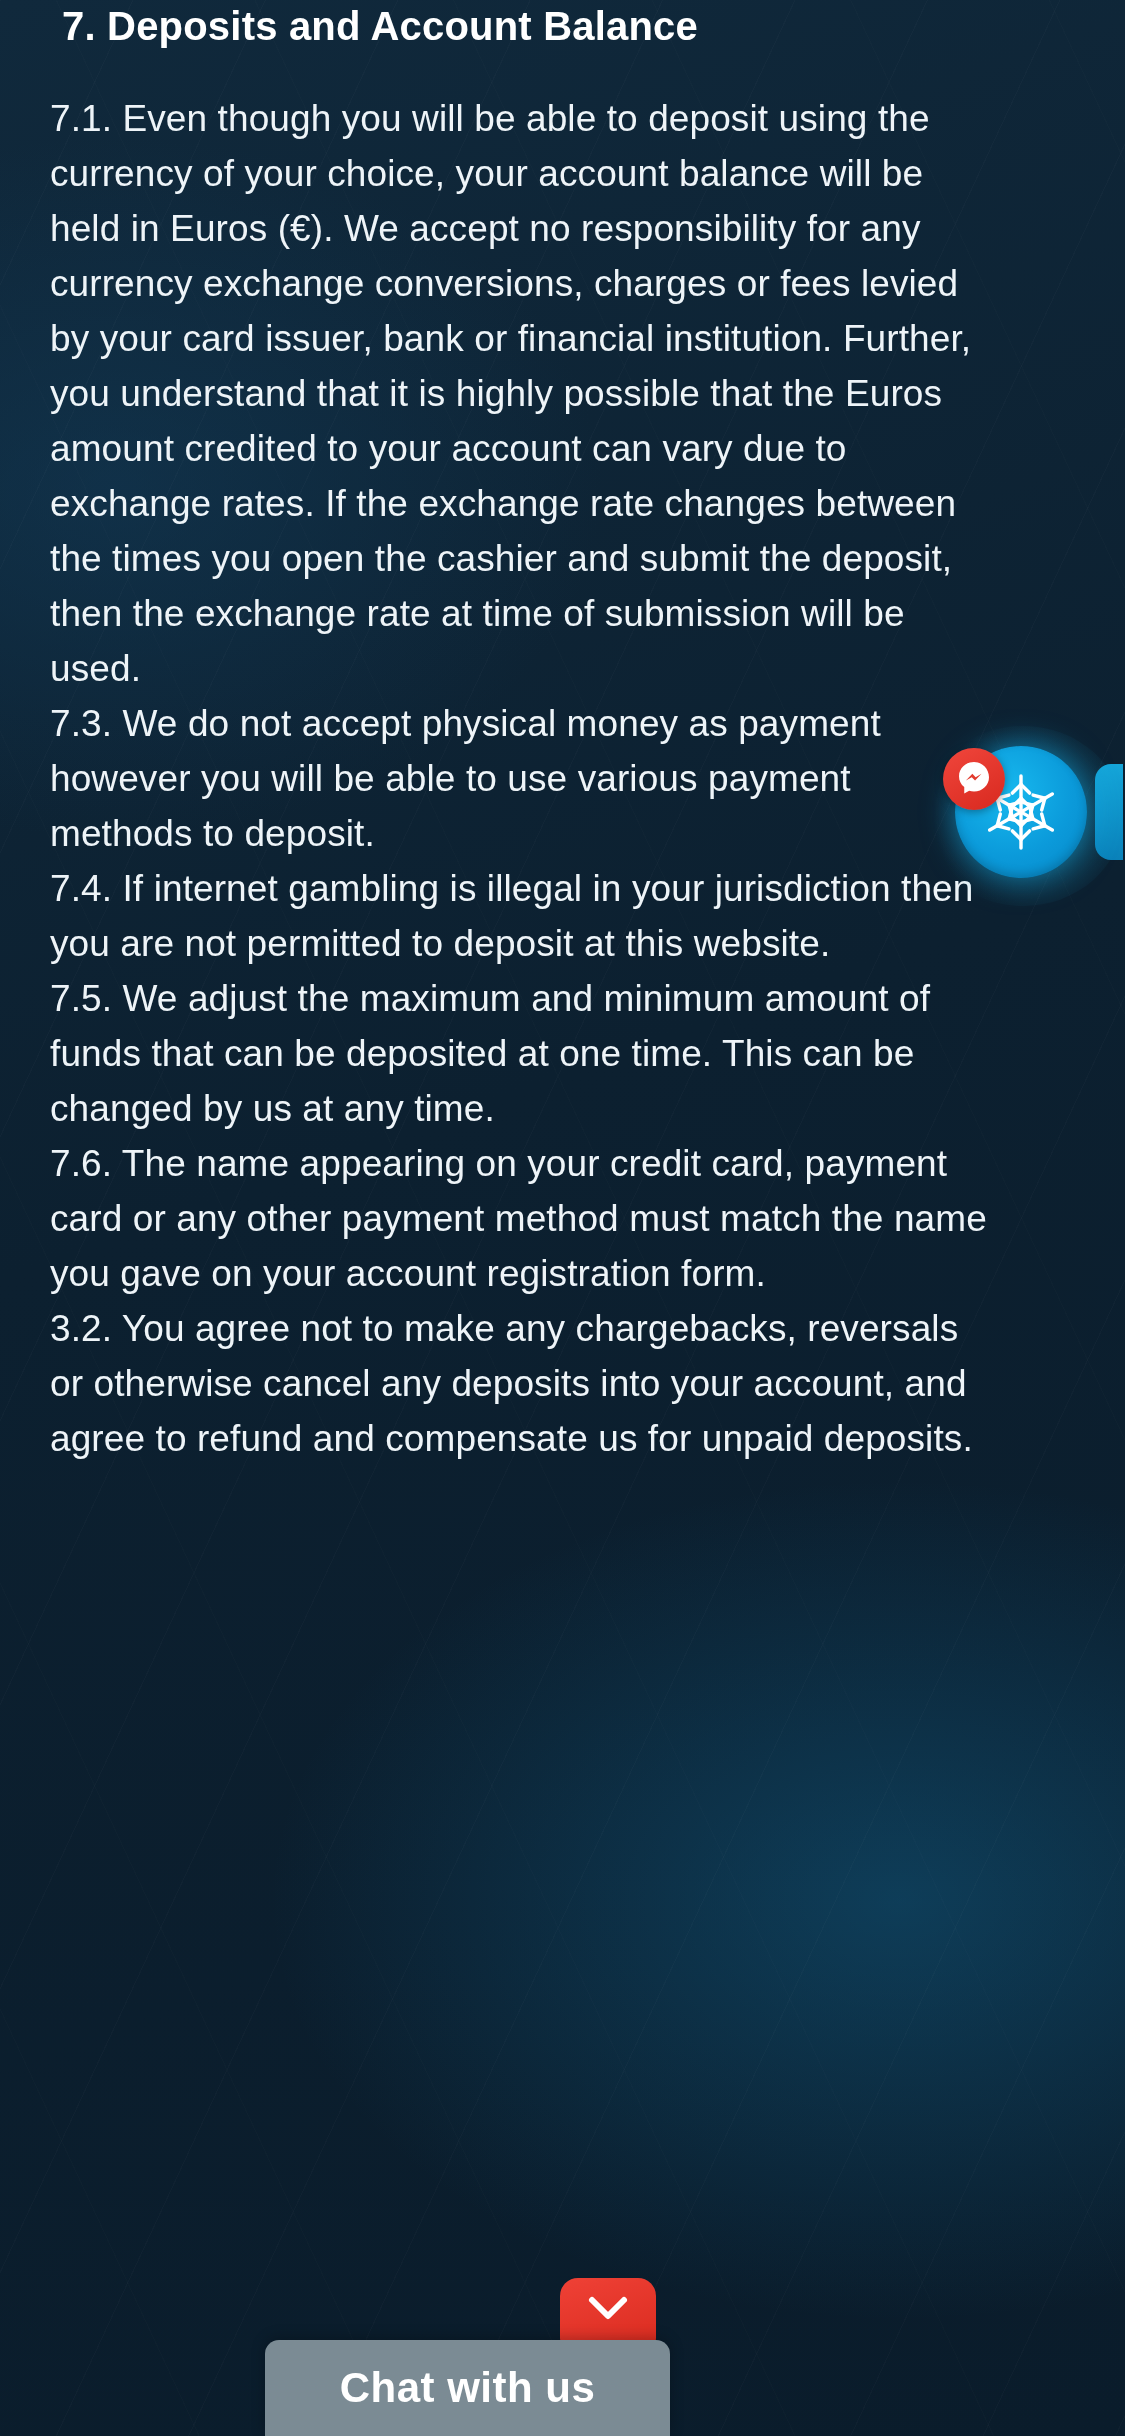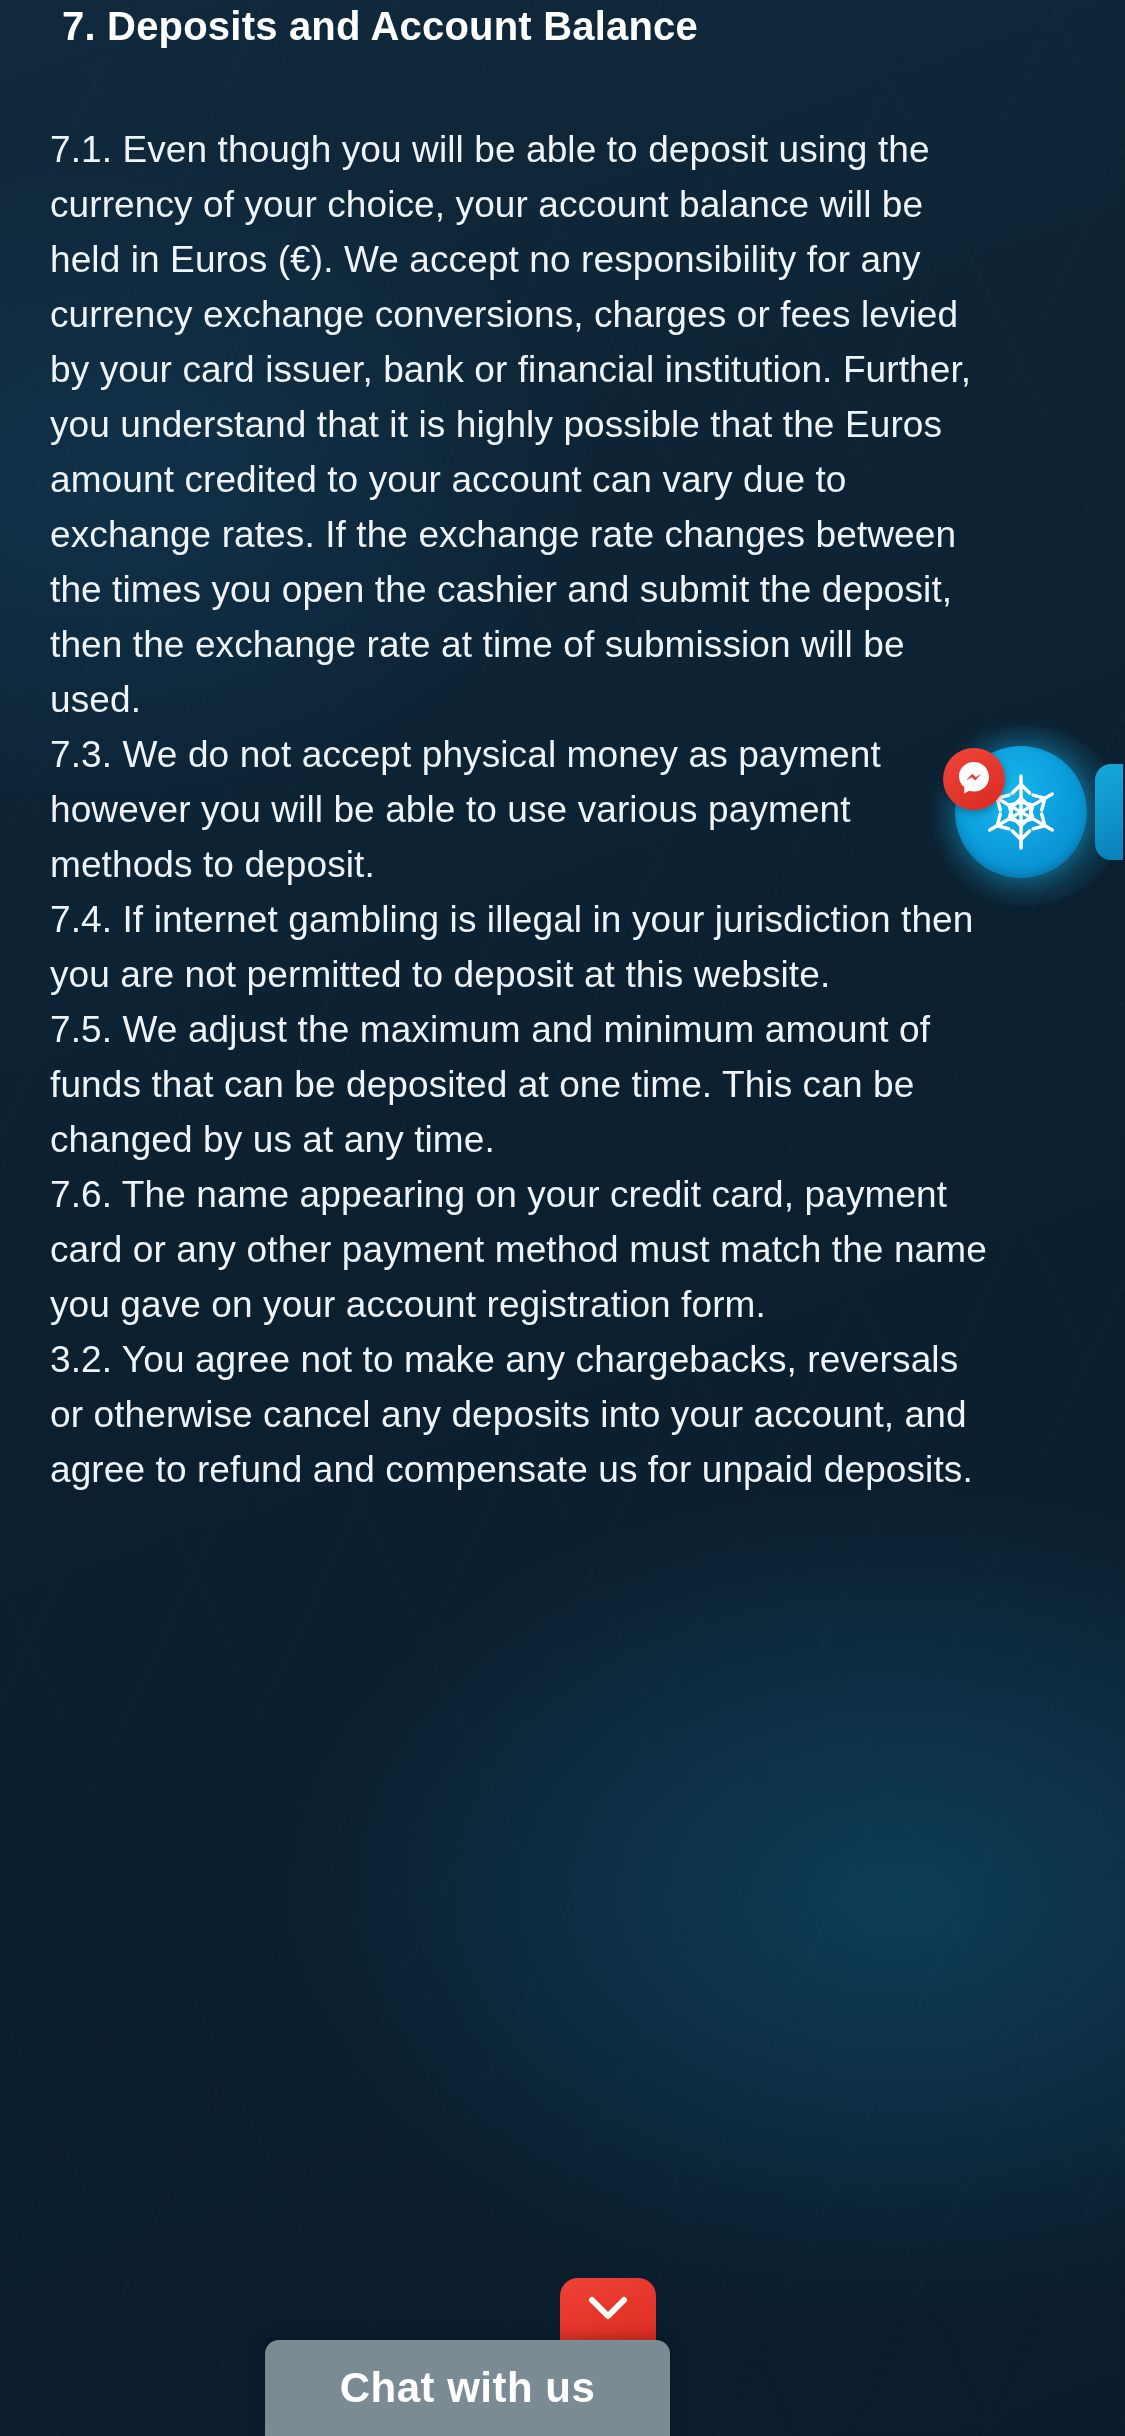--- a/index.html
+++ b/index.html
@@ -44,21 +44,21 @@
     line-height: 52px;
     height: 54px;
   }
   .clause {
     color: #eef4f8;
     font-size: 37px;
     line-height: 55px;
     margin: 0;
     letter-spacing: 0.1px;
   }
-  .clause.first { margin-top: 68px; }
+  .clause.first { margin-top: 37px; }
 
   
   .fab-wrap {
     position: absolute;
     right: 2px;
     top: 746px;
     width: 180px;
     height: 140px;
   }
   .fab-glow {

